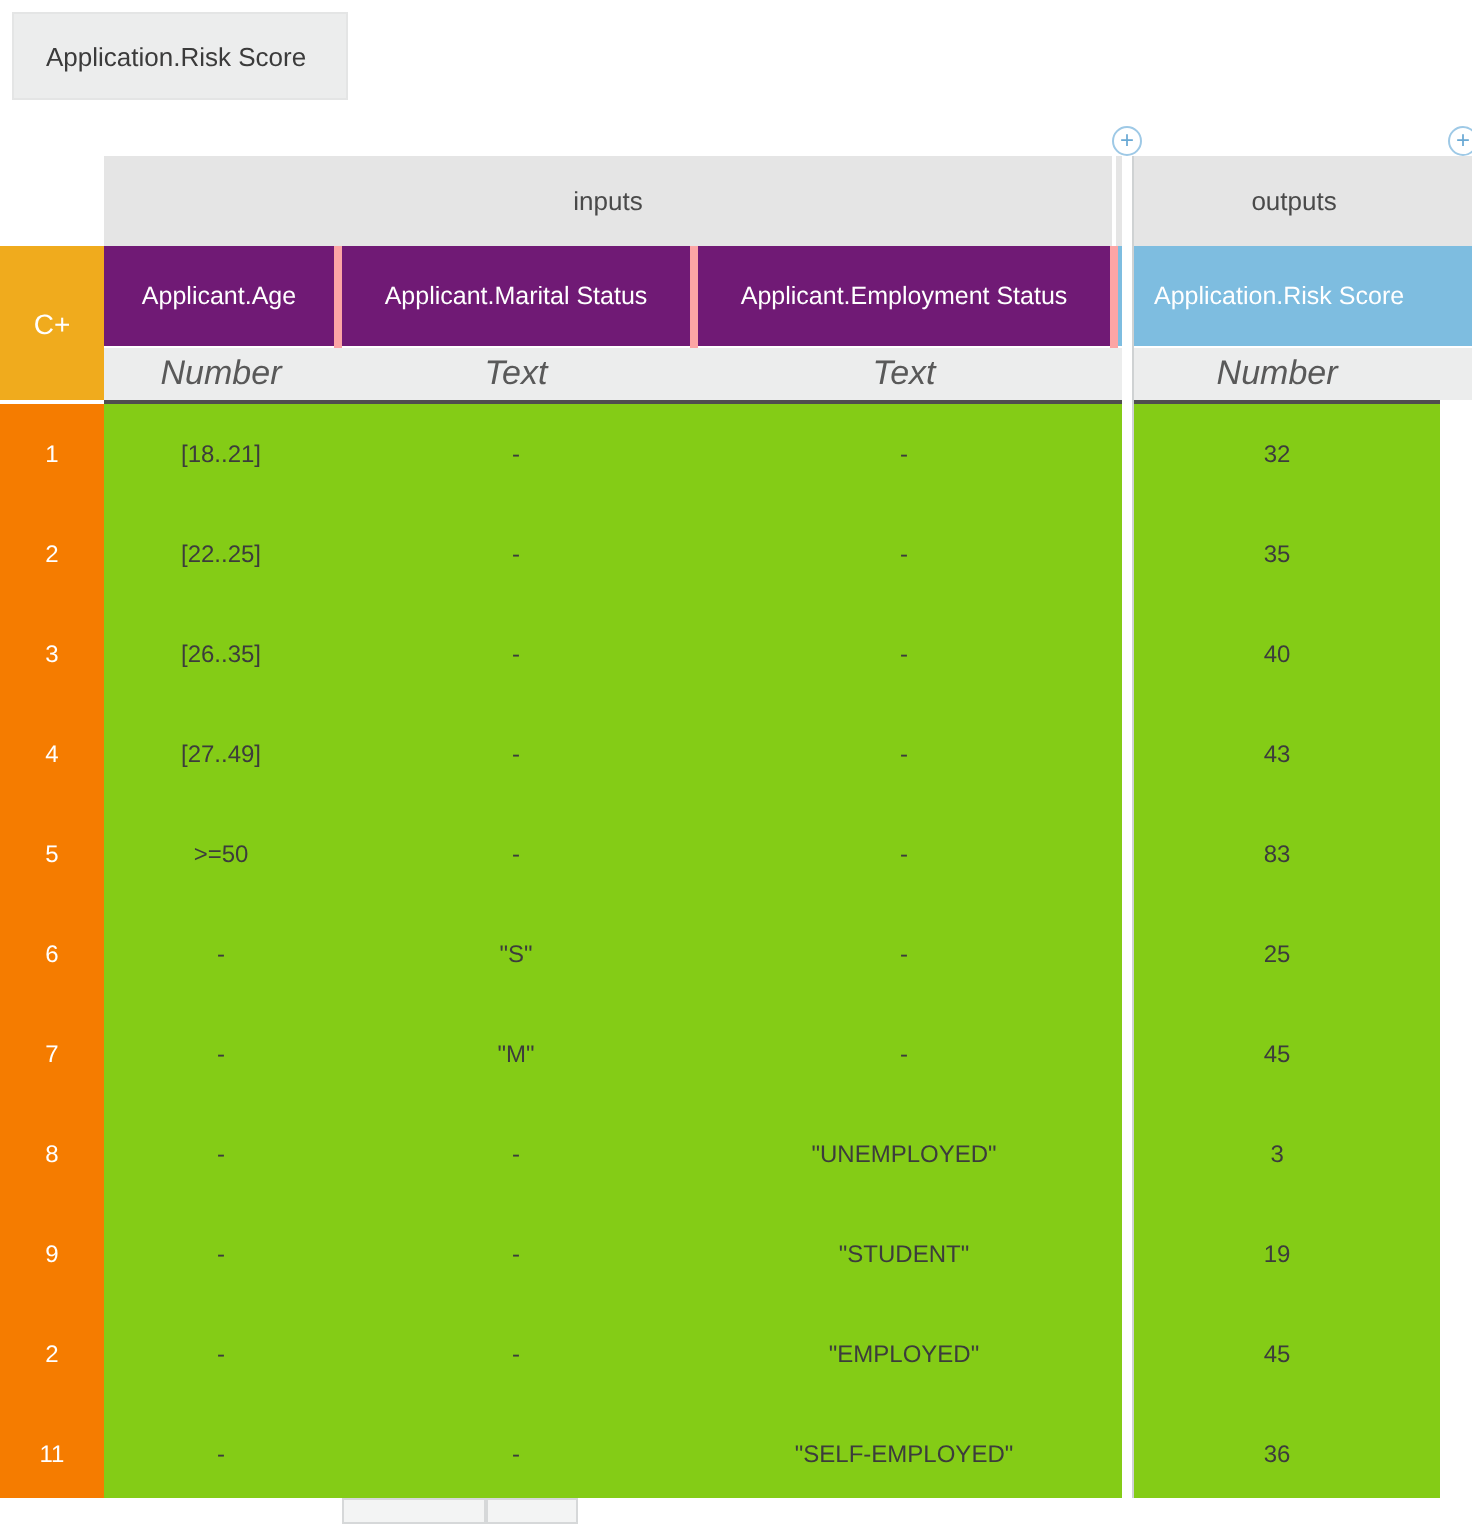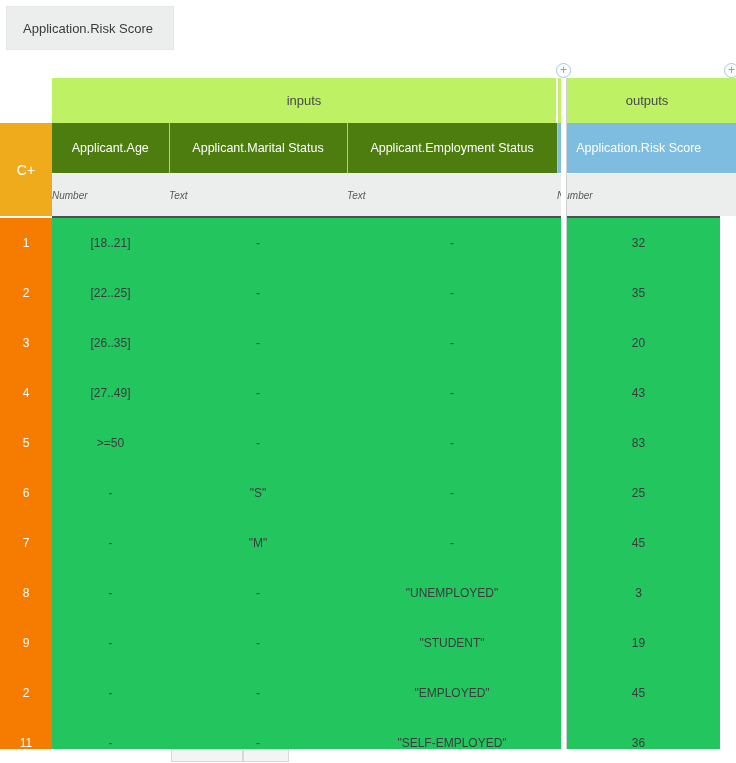--- a/index.html
+++ b/index.html
@@ -56,56 +56,57 @@
   .col-num   { width: 52px; }
   .col-age   { width: 117px; }
   .col-marit { width: 178px; }
   .col-emp   { width: 210px; }
   .col-risk  { width: 163px; }
   .col-tail  { width: 16px; }
 
   
   .grp {
     height: 45px;
-    background: #bef264;
+    background: #e5e5e5;
     text-align: center;
     vertical-align: middle;
     font-size: 13px;
     color: #4a4a4a;
     font-weight: normal;
   }
   .grp.in  { border-right: 2px solid #ffffff; }
   .grp.empty-left { background: #ffffff; }
 
   
   .hdr {
     height: 50px;
     text-align: center;
     vertical-align: middle;
     color: #ffffff;
     font-size: 12.5px;
     font-weight: normal;
   }
   .hdr.in {
-    background: #4d7c0f;
-    border-right: 1px solid #fca5a5;
+    background: #701a75;
+    border-right: 4px solid #fca5a5;
     border-bottom: 1px solid #ffffff;
   }
   .hdr.out {
     background: #7ebde0;
     border-bottom: 1px solid #ffffff;
   }
 
   
   .typ {
-    height: 42px;
+    height: 26px;
     background: #eceded;
+    text-align: center;
     vertical-align: middle;
     font-style: italic;
-    font-size: 10px;
+    font-size: 17px;
     color: #595959;
     border-right: 1px solid #ffffff;
   }
   .typ.out { border-right: 0; }
 
   
   .corner {
     background: #f0ab1d;
     color: #ffffff;
     text-align: center;
@@ -131,21 +132,21 @@
     vertical-align: middle;
     font-size: 12px;
   }
   td.rownum {
     background: #f57c00;
     color: #ffffff;
     font-size: 12px;
     border-bottom: 1px solid #ffffff;
   }
   td.cell {
-    background: #22c55e;
+    background: #84cc16;
     border-right: 1px solid #ffffff;
     border-bottom: 1px solid #ffffff;
     color: #3c3c3c;
   }
   td.cell.out {
     border-right: 0;
   }
   td.tail { background: #ffffff; }
 
   
@@ -267,21 +268,21 @@
         <td class="cell">-</td>
         <td class="cell">-</td>
         <td class="cell out">35</td>
         <td class="tail"></td>
       </tr>
       <tr class="drow">
         <td class="rownum">3</td>
         <td class="cell">[26..35]</td>
         <td class="cell">-</td>
         <td class="cell">-</td>
-        <td class="cell out">20</td>
+        <td class="cell out">40</td>
         <td class="tail"></td>
       </tr>
       <tr class="drow">
         <td class="rownum">4</td>
         <td class="cell">[27..49]</td>
         <td class="cell">-</td>
         <td class="cell">-</td>
         <td class="cell out">43</td>
         <td class="tail"></td>
       </tr>

